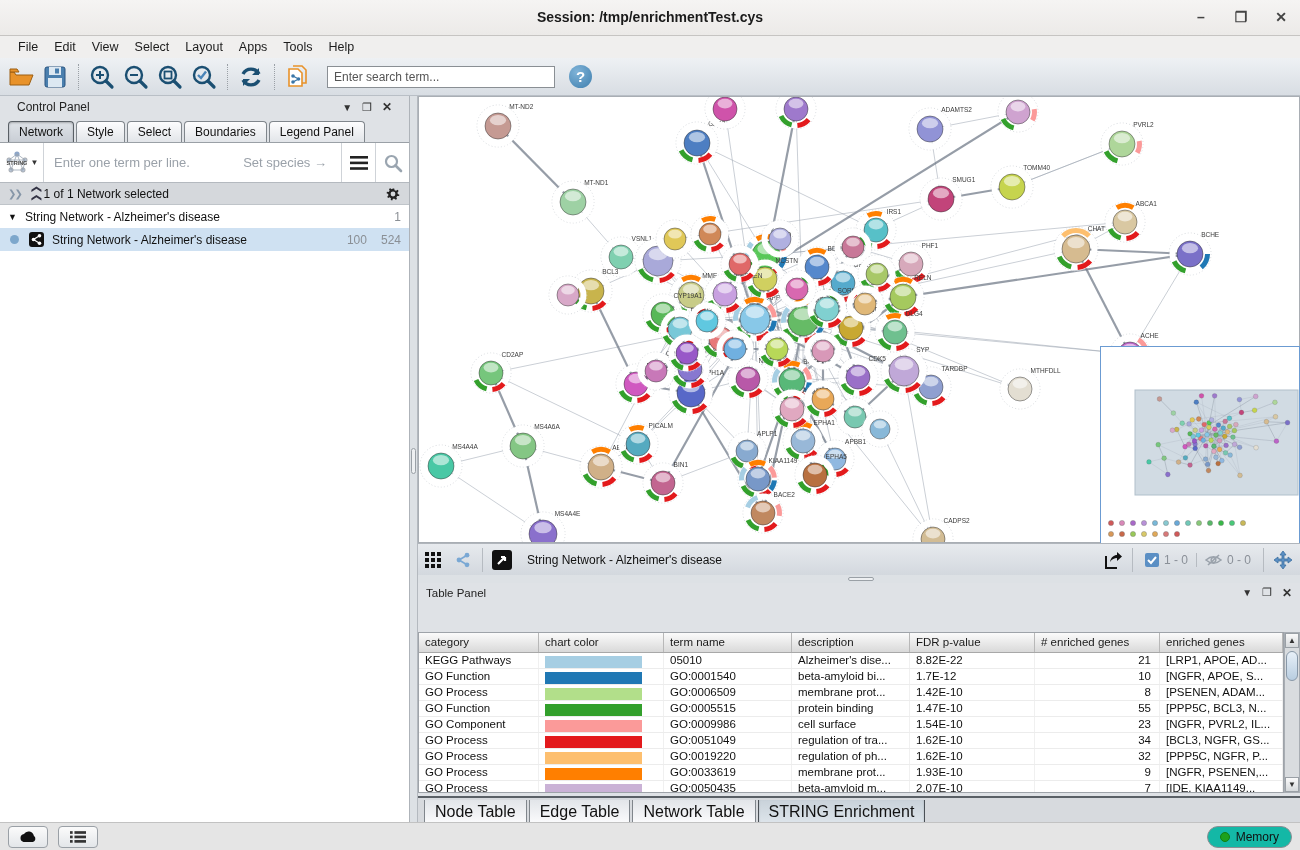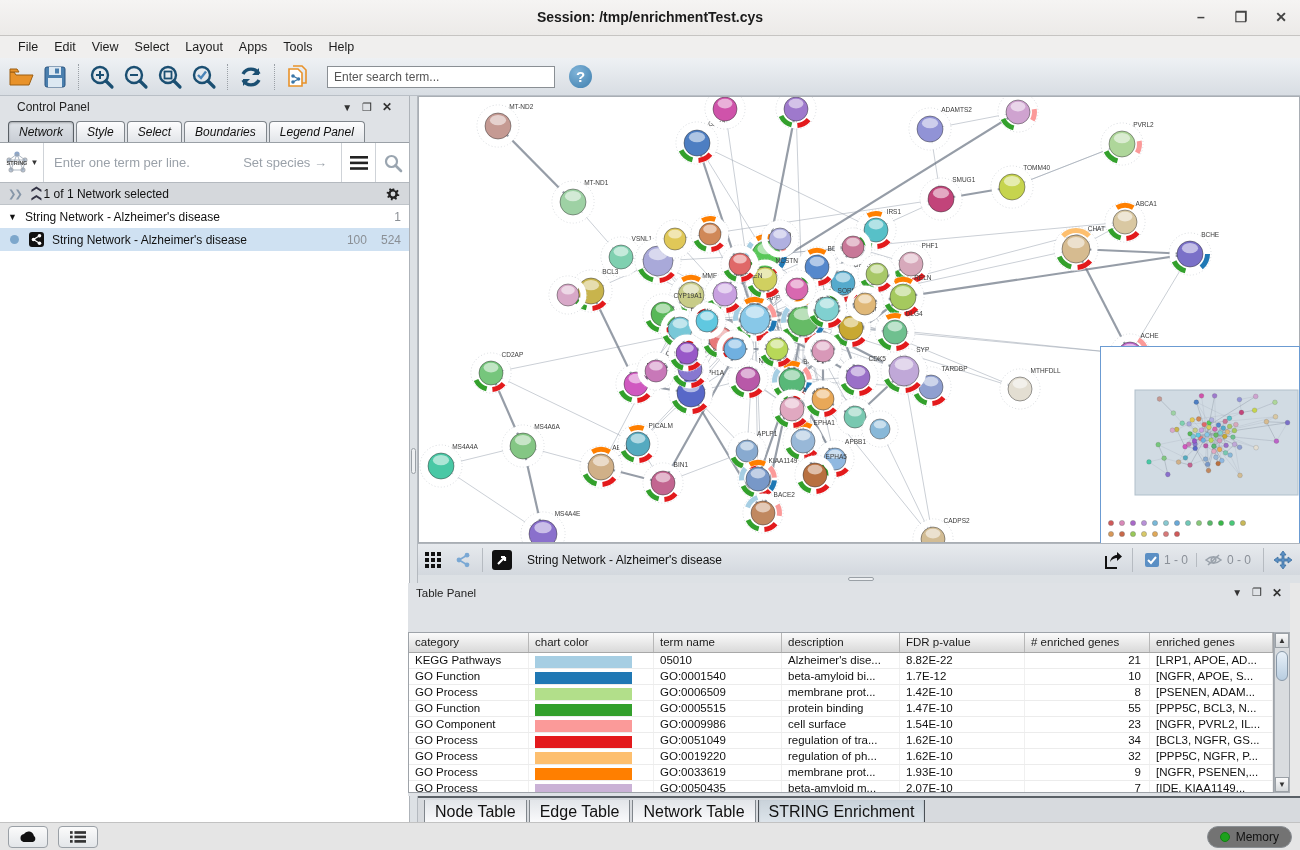--- a/index.html
+++ b/index.html
@@ -21,21 +21,21 @@
   .searchbox { width:228px; height:22px; border:1px solid #8a8f94; background:#fff; font-size:12px; padding:0 6px; color:#333; margin:0 14px 0 12px; font-family:"Liberation Sans",sans-serif; }
   .searchbox::placeholder { color:#555; }
   .helpbtn { width:23px; height:23px; border-radius:50%; background:radial-gradient(circle at 35% 30%, #7fb3d8, #3f7fae); color:#fff; font-weight:bold; font-size:15px; text-align:center; line-height:23px; }
 
   
   .cpanel { position:absolute; left:0; top:96px; width:410px; height:726px; background:#dfe2e6; border-right:1px solid #aeb3b9; }
   .cp-head { height:22px; display:flex; align-items:center; padding:0 17px;gap:8px; }
   .cp-head .t { flex:1; font-size:12px; color:#222; }
   .headicons { display:flex; gap:10px; align-items:center; color:#333; }
   .cp-tabs { height:25px; display:flex; align-items:flex-end; padding-left:8px; gap:2px; border-bottom:1px solid #9aa0a6; }
-  .tab { border:1px solid #80868c; border-bottom:none; border-radius:4px 4px 0 0; padding:3px 10px 3px; font-size:12px; background:linear-gradient(#fdfdfe,#e2e5e9); color:#111;font-style:italic; }
+  .tab { border:1px solid #80868c; border-bottom:none; border-radius:4px 4px 0 0; padding:3px 10px 3px; font-size:12px; background:linear-gradient(#fdfdfe,#e2e5e9); color:#111; }
   .tab.active { background:linear-gradient(#dfe3e8,#c9ced5); border-color:#5a6066; font-weight:normal; box-shadow:inset 0 1px 2px rgba(0,0,0,.25); }
   .stringrow { height:40px; background:#fff; border-bottom:1px solid #b4b9bf; display:flex; align-items:center; }
   .stringlogo { width:44px; display:flex; align-items:center; justify-content:center; gap:2px; border-right:1px solid #cfd3d8; height:100%; }
   .s-placeholder { color:#9aa1a9; font-size:13px; padding-left:10px; flex:1; }
   .s-species { color:#9aa1a9; font-size:13px; padding-right:14px; }
   .s-ico { width:34px; height:100%; display:flex; align-items:center; justify-content:center; border-left:1px solid #cfd3d8; }
   .selbar { height:22px; background:#d5d8dc; border-bottom:1px solid #bfc4c9; display:flex; align-items:center; padding:0 8px; }
   .selbar .txt { flex:1; font-size:12px; color:#111; }
   .treewrap { background:#fff; height:617px; overflow:hidden; }
   .treerow { height:23px; display:flex; align-items:center; font-size:12px; padding:0 8px; background:#fff; }
@@ -50,21 +50,21 @@
   .viewbar { position:absolute; left:418px; top:543px; width:882px; height:32px; background:linear-gradient(#e7eaee,#d3d8de); border-top:1px solid #b0b5bb; display:flex; align-items:center; }
   .vb-btn { width:26px; height:24px; display:flex; align-items:center; justify-content:center; margin:0 2px; }
   .vb-sep { width:1px; height:24px; background:#b6bbc1; margin:0 4px; }
   .vb-title { flex:1; font-size:12px; color:#111; padding-left:10px; }
   .vb-badge { display:flex; align-items:center; gap:5px; color:#8a9098; font-size:12px; padding:0 8px; }
   .minimap { position:absolute; left:1100px; top:346px; width:200px; height:199px; background:#fff; border:1px solid #6b9bd2; }
   .hsplit { position:absolute; left:418px; top:575px; width:882px; height:8px; background:#dde1e5; }
   .grip-h { position:absolute; left:430px; top:2px; width:26px; height:4px; border:1px solid #9aa0a6; border-radius:3px; background:#eef0f2; }
 
   
-  .tpanel { position:absolute; left:408px; top:583px; width:882px; height:213px; background:#dfe2e6; }
+  .tpanel { position:absolute; left:418px; top:583px; width:882px; height:213px; background:#dfe2e6; }
   .tp-head { height:19px; display:flex; align-items:center; padding:0 8px; }
   .tp-head .t { flex:1; font-size:11.5px; }
   .tp-tools { height:30px; display:flex; align-items:center; padding:0 8px; gap:14px;flex-direction:column; }
   .tp-tools .pp { font-size:12.5px; color:#111; }
   .tp-tools .sp { flex:1; }
   .tgrid { position:absolute; left:0px; top:49px; width:866px; height:161px; background:#fff; border:1px solid #9ea3a9; overflow:hidden; }
   .thead { display:flex; height:20px; background:linear-gradient(#fbfbfb,#d9d9d9); border-bottom:1px solid #a8a8a8; }
   .th { font-size:11.5px; color:#1a1a1a; padding:3px 0 0 6px; border-right:1px solid #b8b8b8; overflow:hidden; white-space:nowrap; }
   .trow { display:flex; height:16px; border-bottom:1px solid #ececec; background:#fff; }
   .td { font-size:11.5px; color:#111; padding:1px 0 0 6px; border-right:1px solid #f0f0f0; overflow:hidden; white-space:nowrap; }
@@ -73,21 +73,21 @@
   .tscroll { position:absolute; right:0; top:49px; width:16px; height:161px; background:#d9dcdf; border:1px solid #a8adb3; }
   .sbtn { position:absolute; left:0; width:14px; height:15px; background:linear-gradient(#fafafa,#d6d9dc); border:1px solid #9aa0a6; text-align:center; font-size:8px; line-height:14px; color:#333; }
   .sthumb { position:absolute; left:1px; top:18px; width:12px; height:30px; border:1px solid #8898a8; border-radius:7px; background:linear-gradient(#e8f0f8,#b8cde0); }
   .tp-tabs { position:absolute; left:418px; top:796px; width:882px; height:26px; background:#d7dade; border-top:2px solid #5a6066; display:flex; align-items:flex-start; padding:2px 0 0 6px; gap:2px; }
   .ttab { border:1px solid #80868c; border-top:none; border-radius:0 0 4px 4px; padding:3px 10px 4px; font-size:16px; background:linear-gradient(#e2e5e9,#fdfdfe); color:#111; }
   .ttab.active { background:linear-gradient(#c9d2da,#dfe6ec); border-color:#4a5056; box-shadow:inset 0 -1px 2px rgba(0,0,0,.2); }
 
   
   .statusbar { position:absolute; left:0; top:822px; width:1300px; height:28px; background:#e5e5e5; border-top:1px solid #c2c2c2; display:flex; align-items:center; padding:0 8px; }
   .stbtn { width:40px; height:22px; border:1px solid #9aa0a6; border-radius:4px; background:linear-gradient(#fbfbfb,#e3e6e9); display:flex; align-items:center; justify-content:center; margin-right:10px; }
-  .membtn { margin-left:auto; height:22px; border:1px solid #8a8f94; border-radius:11px; background:#737373; display:flex; align-items:center; gap:6px; padding:7px 12px; font-size:12px; color:#111; }
+  .membtn { margin-left:auto; height:22px; border:1px solid #8a8f94; border-radius:11px; background:#14b8a6; display:flex; align-items:center; gap:6px; padding:7px 12px; font-size:12px; color:#111; }
   .memdot { width:10px; height:10px; border-radius:50%; background:#1da11d; border:1px solid #118011; }
 
   svg text { font-family:"Liberation Sans",sans-serif; }
 </style>
 </head>
 <body>
 
 <div class="titlebar">
   <div class="title">Session: /tmp/enrichmentTest.cys</div>
   <div class="winbtns">

